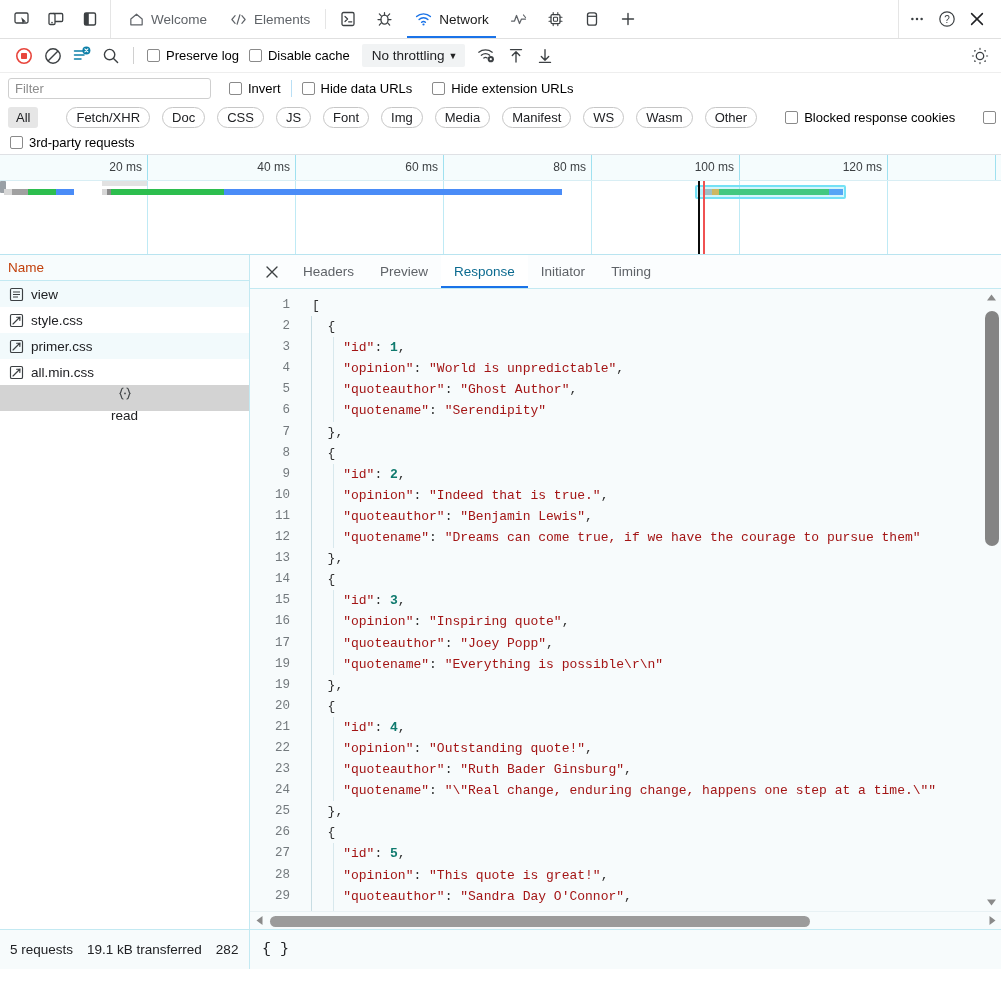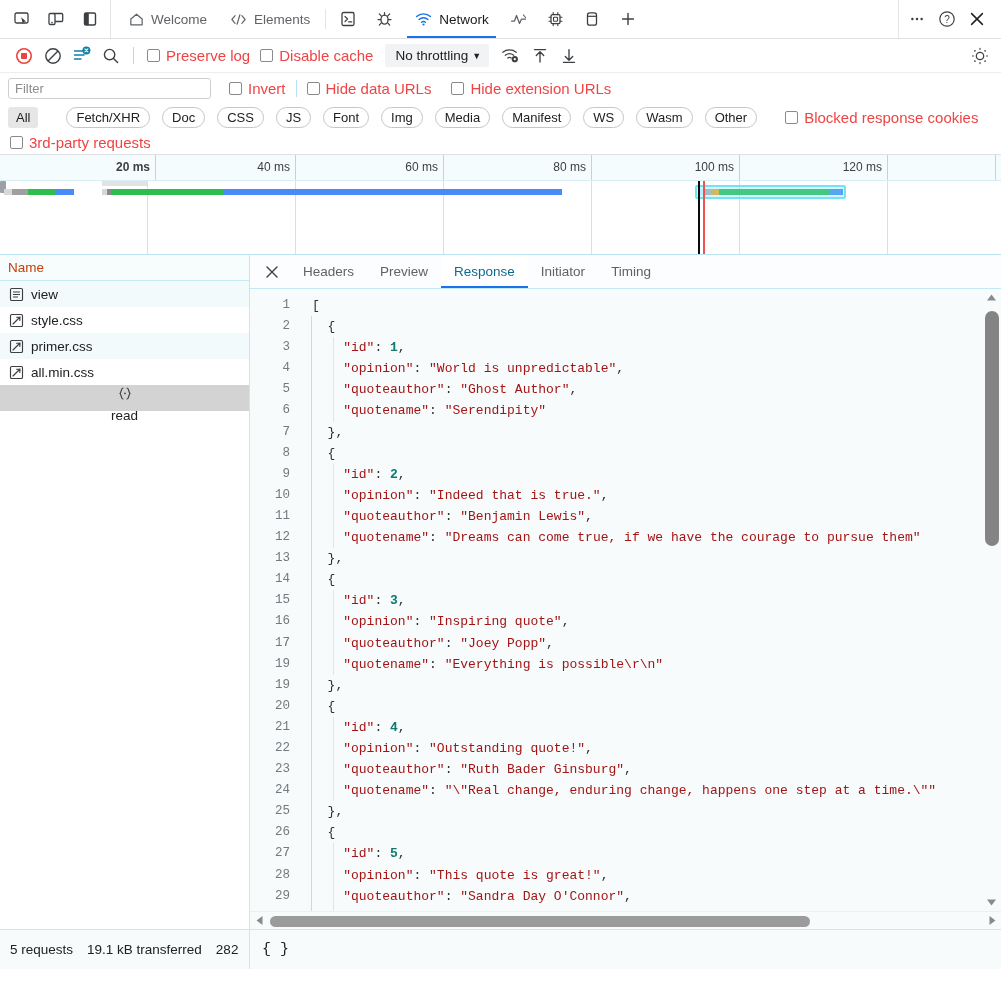--- a/index.html
+++ b/index.html
@@ -84,22 +84,22 @@
     width: 27px; height: 25px;
     display: flex; align-items: center; justify-content: center;
     border-radius: 3px; cursor: pointer;
     position: relative;
   }
   .vsep { width:1px; height:17px; background:#d0d0d0; margin: 0 7px; }
   .chk-wrap {
     display: inline-flex; align-items: center; gap: 6px;
     cursor: pointer; white-space: nowrap;
     padding: 0 4px;
-    font-size: 15px;
-    color: #ef4444;
+    font-size: 13px;
+    color: #000000;
   }
   .chkbox {
     width: 13px; height: 13px;
     border: 1px solid #8a8a8a;
     border-radius: 2px;
     background: #fff;
     display: inline-block;
     flex: 0 0 auto;
   }
   .throttle {
@@ -647,21 +647,21 @@
 
 <div class="thirdrow">
   <label class="chk-wrap" style="padding-left:0;">
     <span class="chkbox"></span>
     <span>3rd-party requests</span>
   </label>
 </div>
 
 <div class="overview">
   <div class="ov-ruler" id="ov-ruler">
-      <div class="ov-tick" style="left: 8px; width: 148px; font-weight: bold;">
+      <div class="ov-tick" style="left: 0px; width: 148px;">
         <span>20 ms</span>
       </div>
       <div class="ov-tick" style="left: 0px; width: 296px;">
         <span>40 ms</span>
       </div>
       <div class="ov-tick" style="left: 0px; width: 444px;">
         <span>60 ms</span>
       </div>
       <div class="ov-tick" style="left: 0px; width: 592px;">
         <span>80 ms</span>

